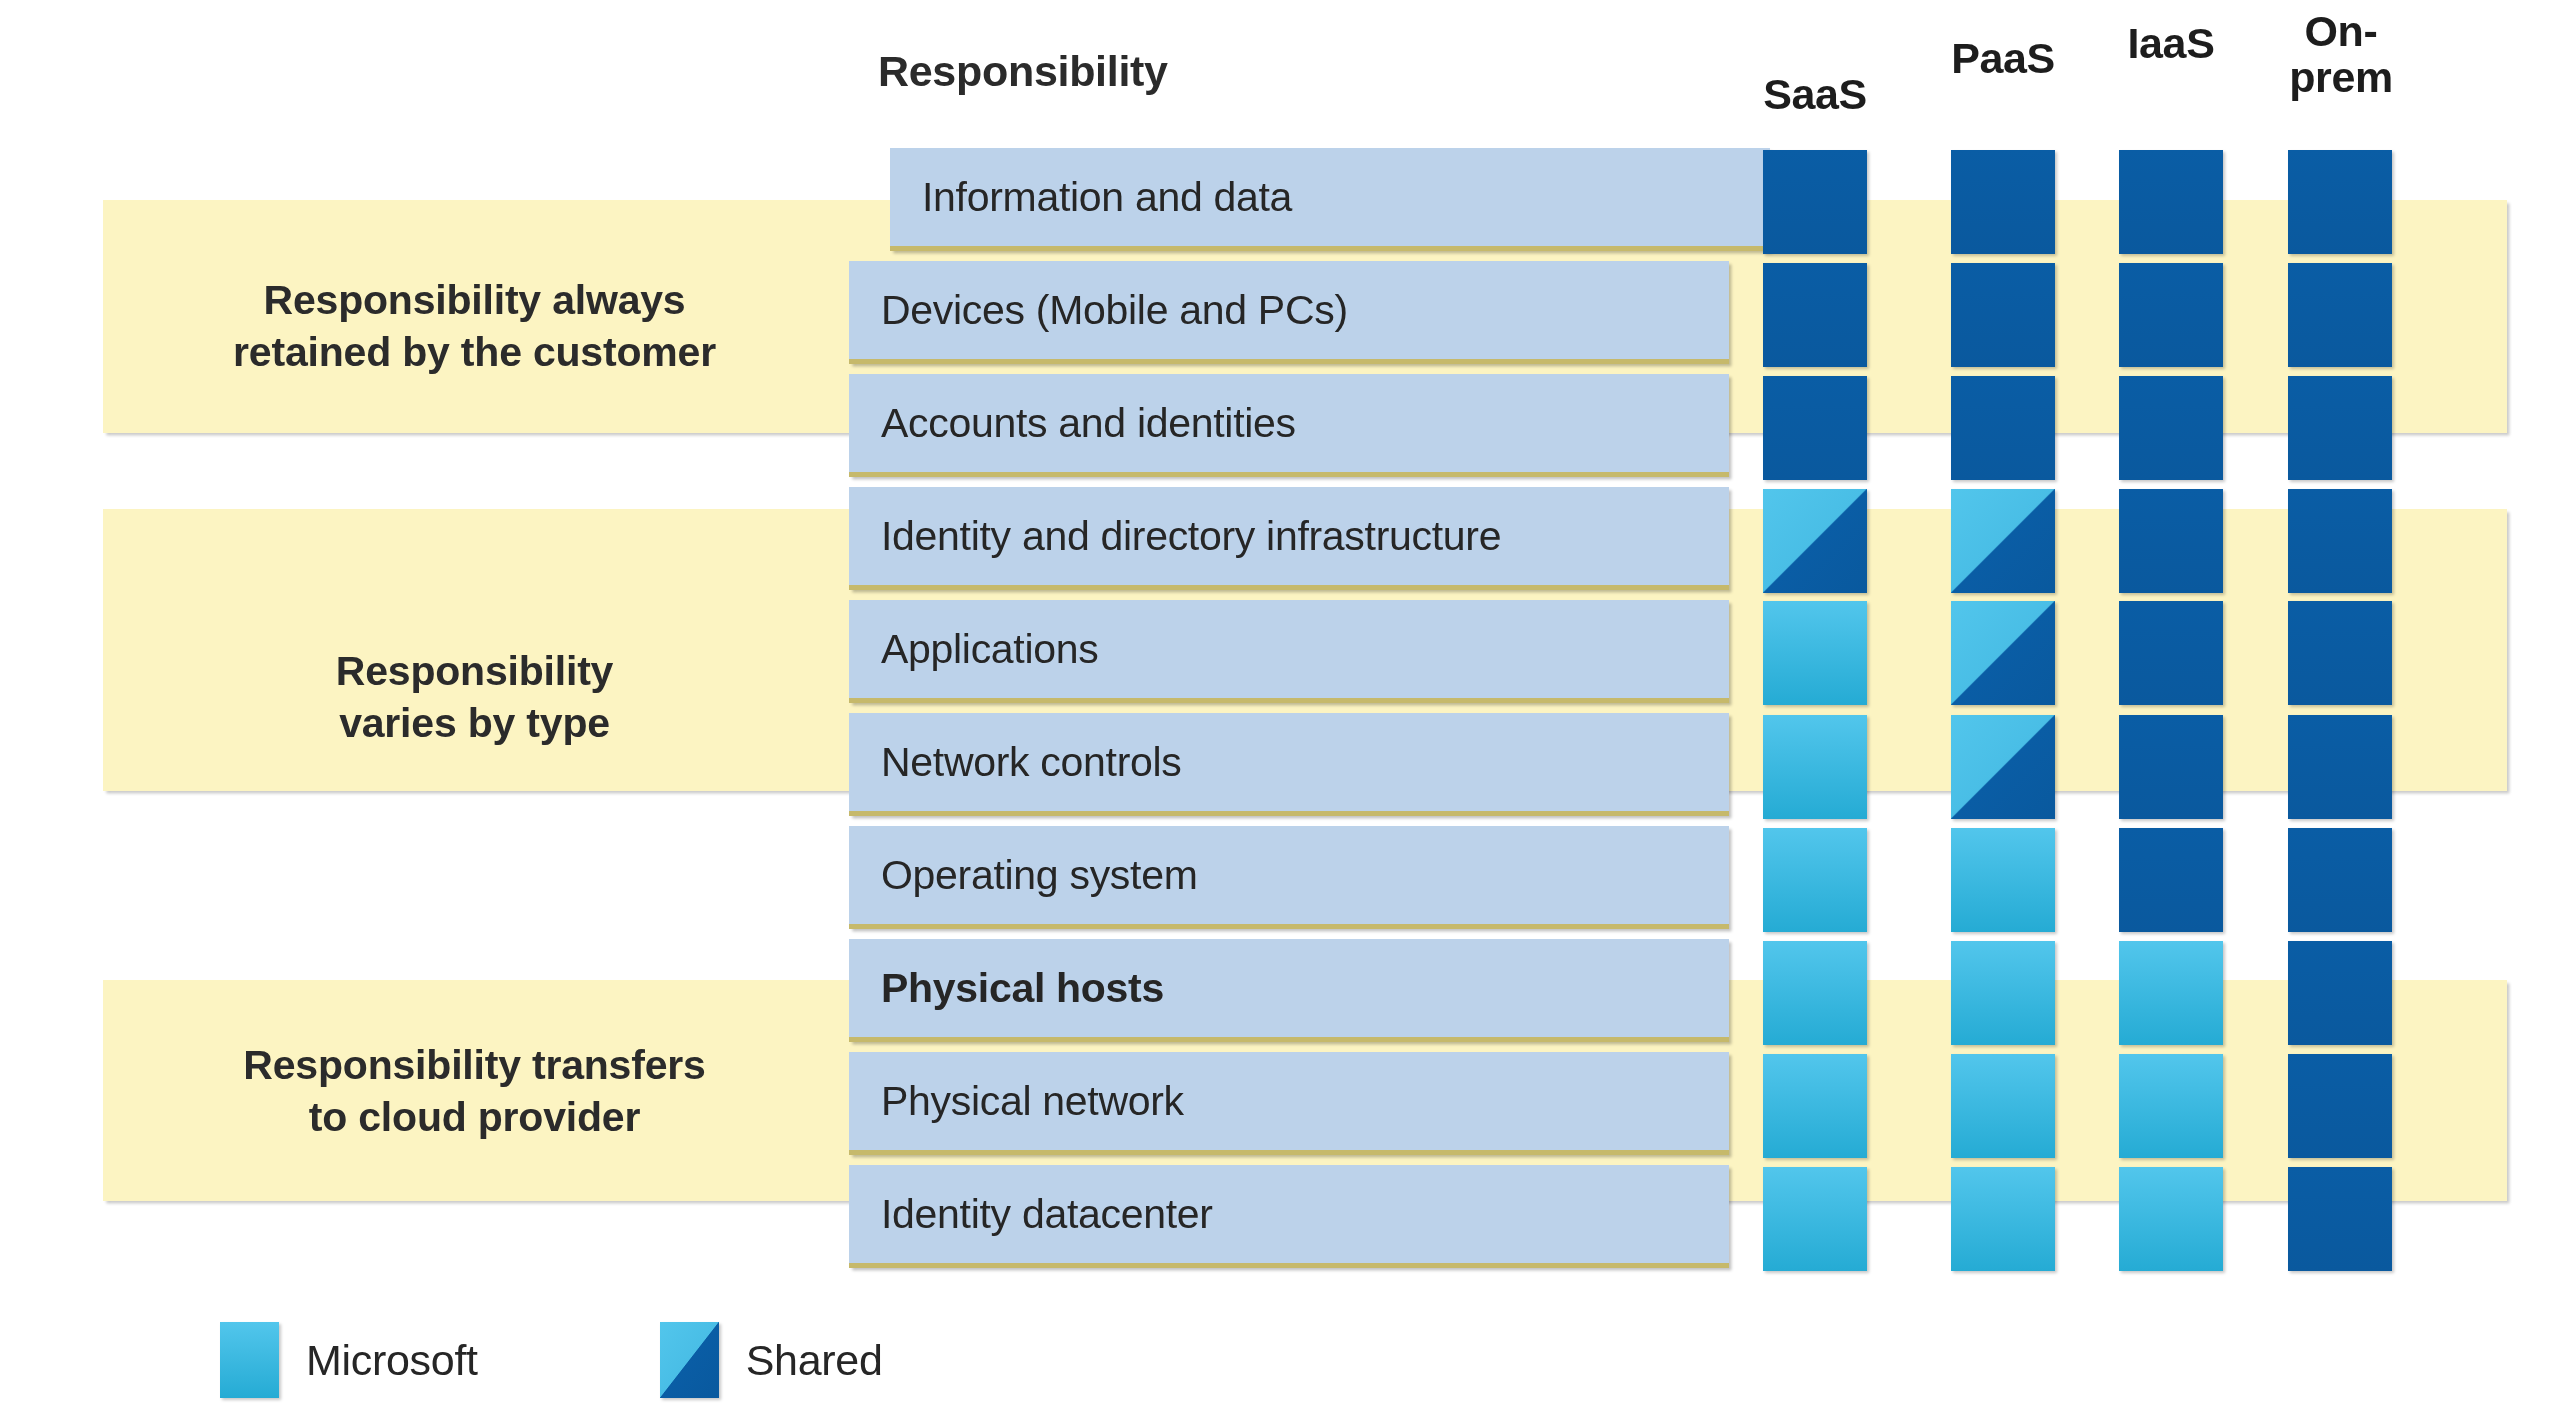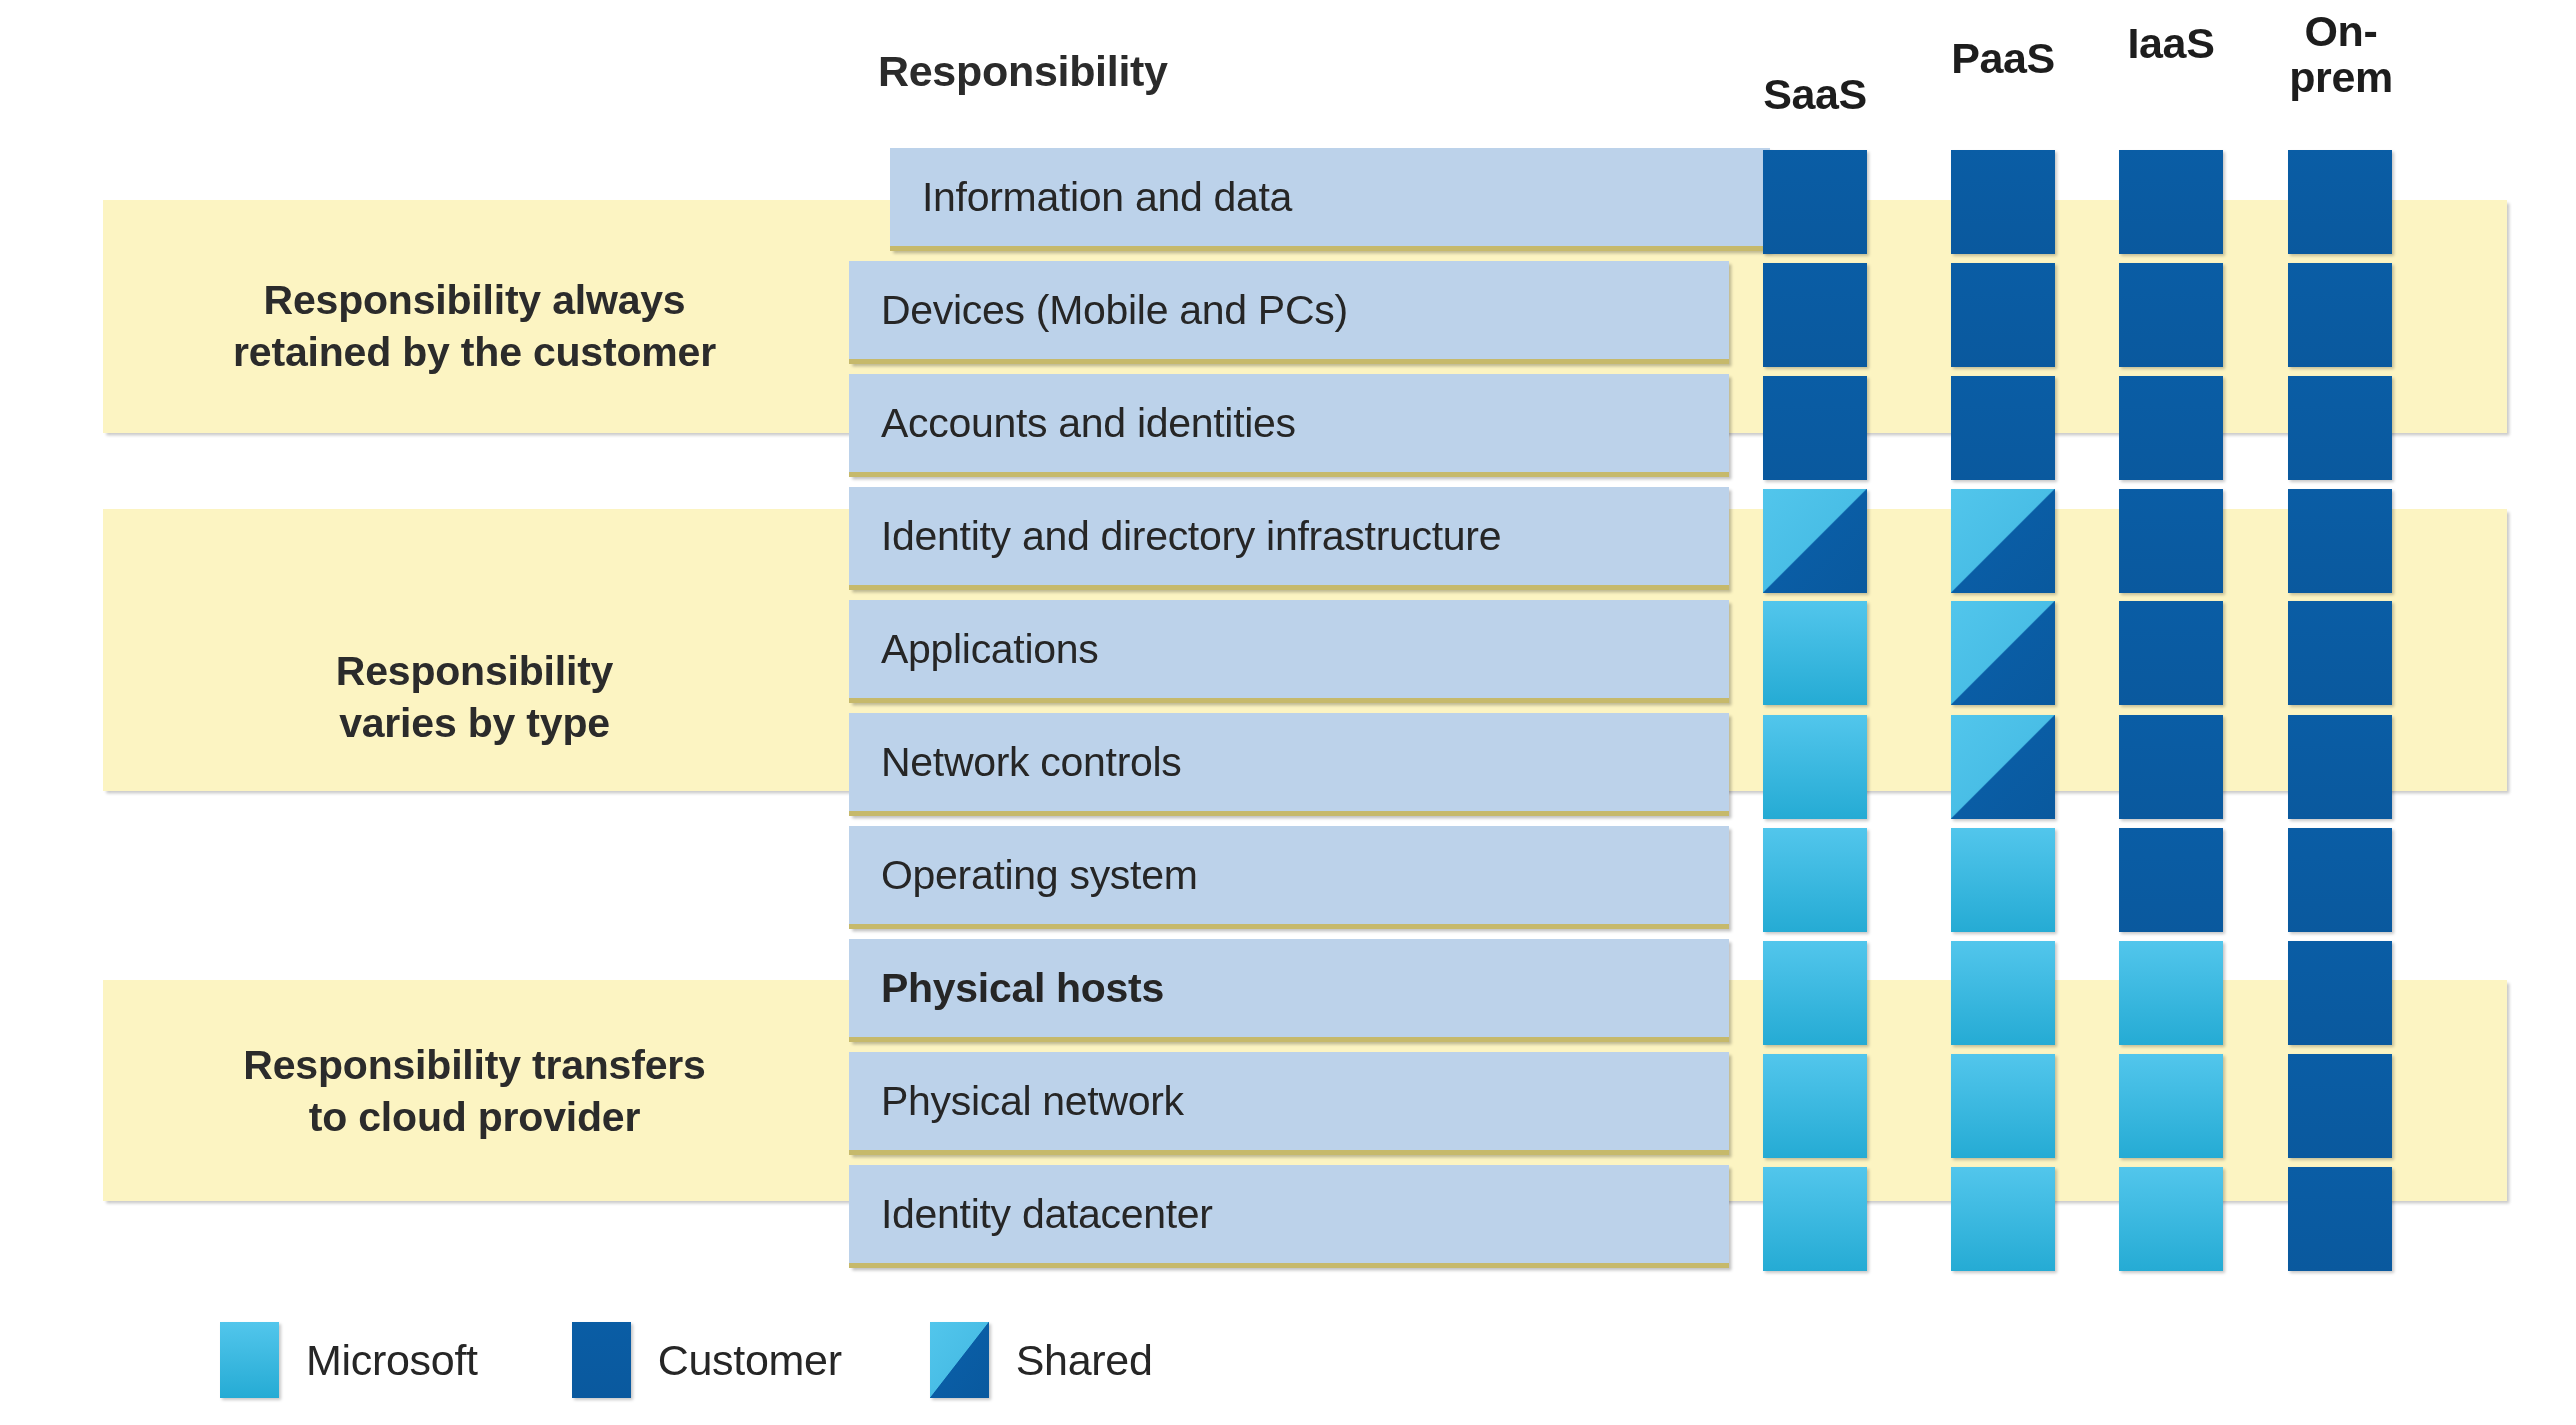--- a/index.html
+++ b/index.html
@@ -265,24 +265,20 @@
       <div class="cell microsoft" style="left: 2119px; top: 1167px;"></div>
       <div class="cell customer" style="left: 2288px; top: 1167px;"></div>
     </div>
 
   <div class="legend">
     <div class="legend-item">
       <span class="legend-swatch microsoft"></span>
       <span class="legend-label">Microsoft</span>
     </div>
     <span class="legend-gap-a"></span>
-    <div class="legend-item">
-      <span class="legend-swatch customer"></span>
-      <span class="legend-label">Customer</span>
-    </div>
     <span class="legend-gap-b"></span>
     <div class="legend-item">
       <span class="legend-swatch shared"></span>
       <span class="legend-label">Shared</span>
     </div>
   </div>
 
 </div>
 
 

